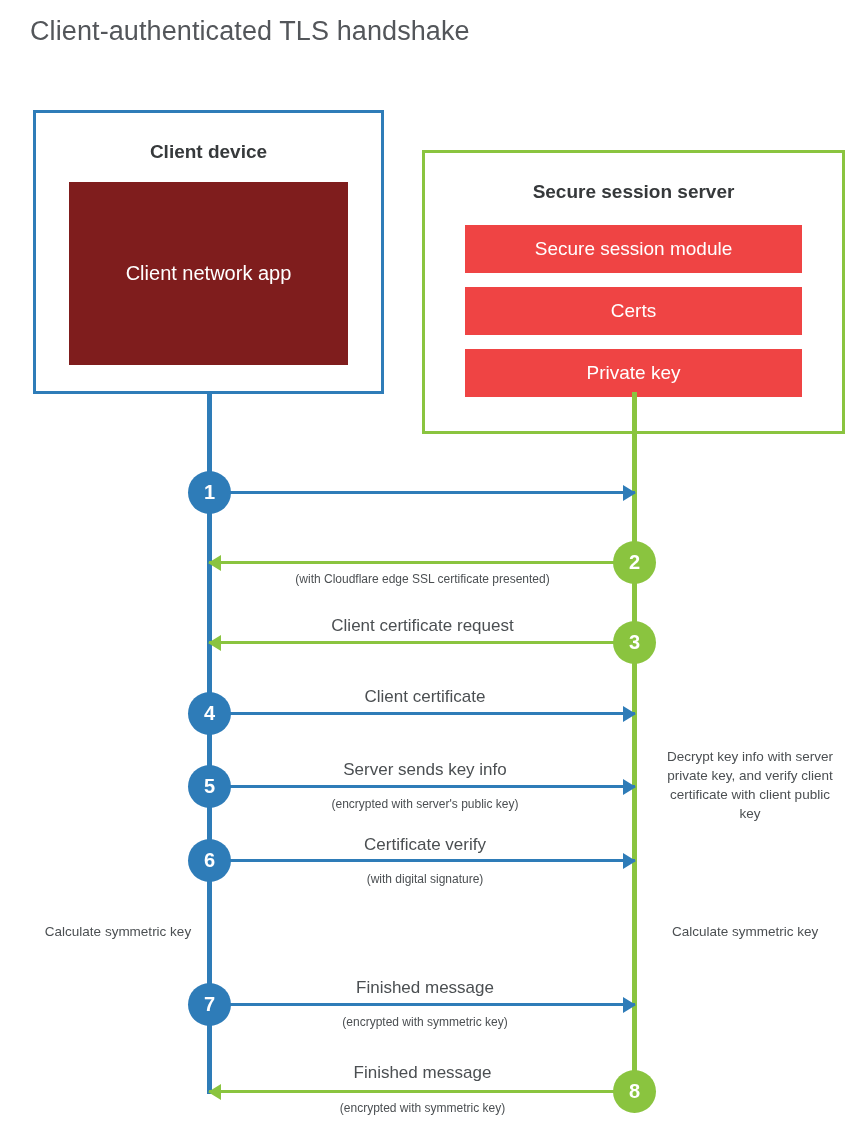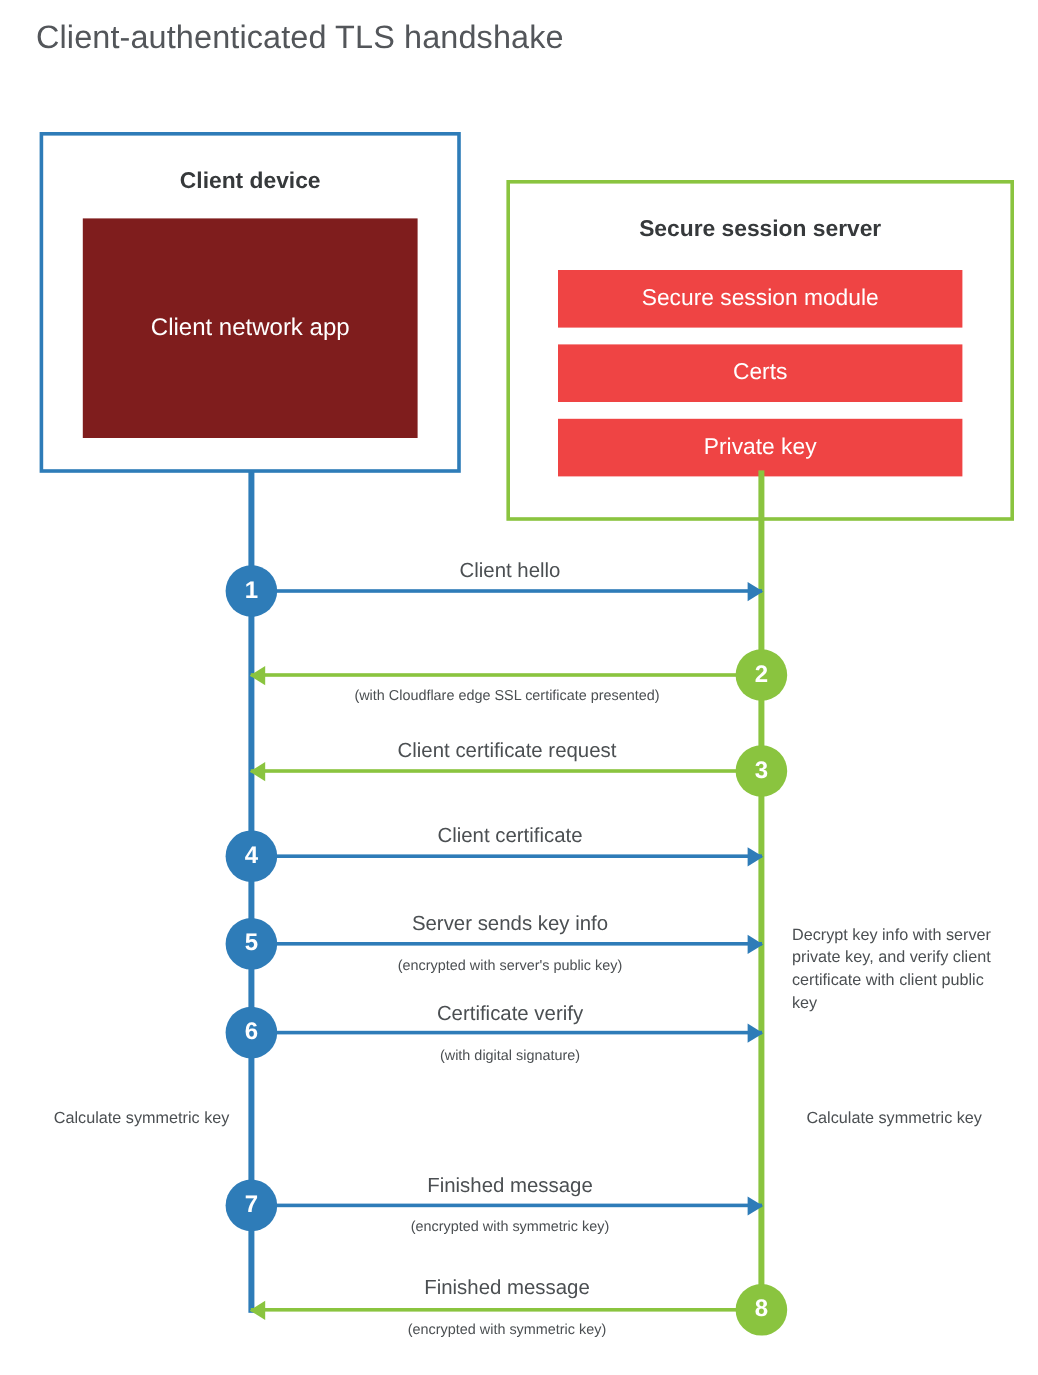--- a/index.html
+++ b/index.html
@@ -188,23 +188,23 @@
 
   
   .side-note {
     position: absolute;
     font-size: 13.5px;
     line-height: 1.42;
     color: #4b4f52;
   }
   .side-note.right-note {
     left: 660px;
-    top: 769px;
+    top: 747px;
     width: 180px;
-    text-align: left;
+    text-align: center;
   }
   .side-note.calc-left {
     left: 40px;
     top: 922px;
     width: 156px;
     text-align: center;
   }
   .side-note.calc-right {
     left: 672px;
     top: 922px;
@@ -240,21 +240,20 @@
       </div>
     </div>
   </div>
 
   <div class="lifeline client-line"></div>
   <div class="lifeline server-line"></div>
 
   <div class="msg-arrow to-server" style="left:210px; top:491px; width:425px;">
     <span class="head"></span>
   </div>
-  <div class="msg-label" style="left:230px; top:466px; width:390px;">Client hello</div>
   <div class="step-circle blue" style="left:188px; top:471px;">1</div>
 
   <div class="msg-arrow to-client" style="left:209px; top:561px; width:426px;">
     <span class="head"></span>
   </div>
   <div class="msg-sublabel" style="left:230px; top:572px; width:385px;">(with Cloudflare edge SSL certificate presented)</div>
   <div class="step-circle green" style="left:613px; top:541px;">2</div>
 
   <div class="msg-arrow to-client" style="left:209px; top:641px; width:426px;">
     <span class="head"></span>

